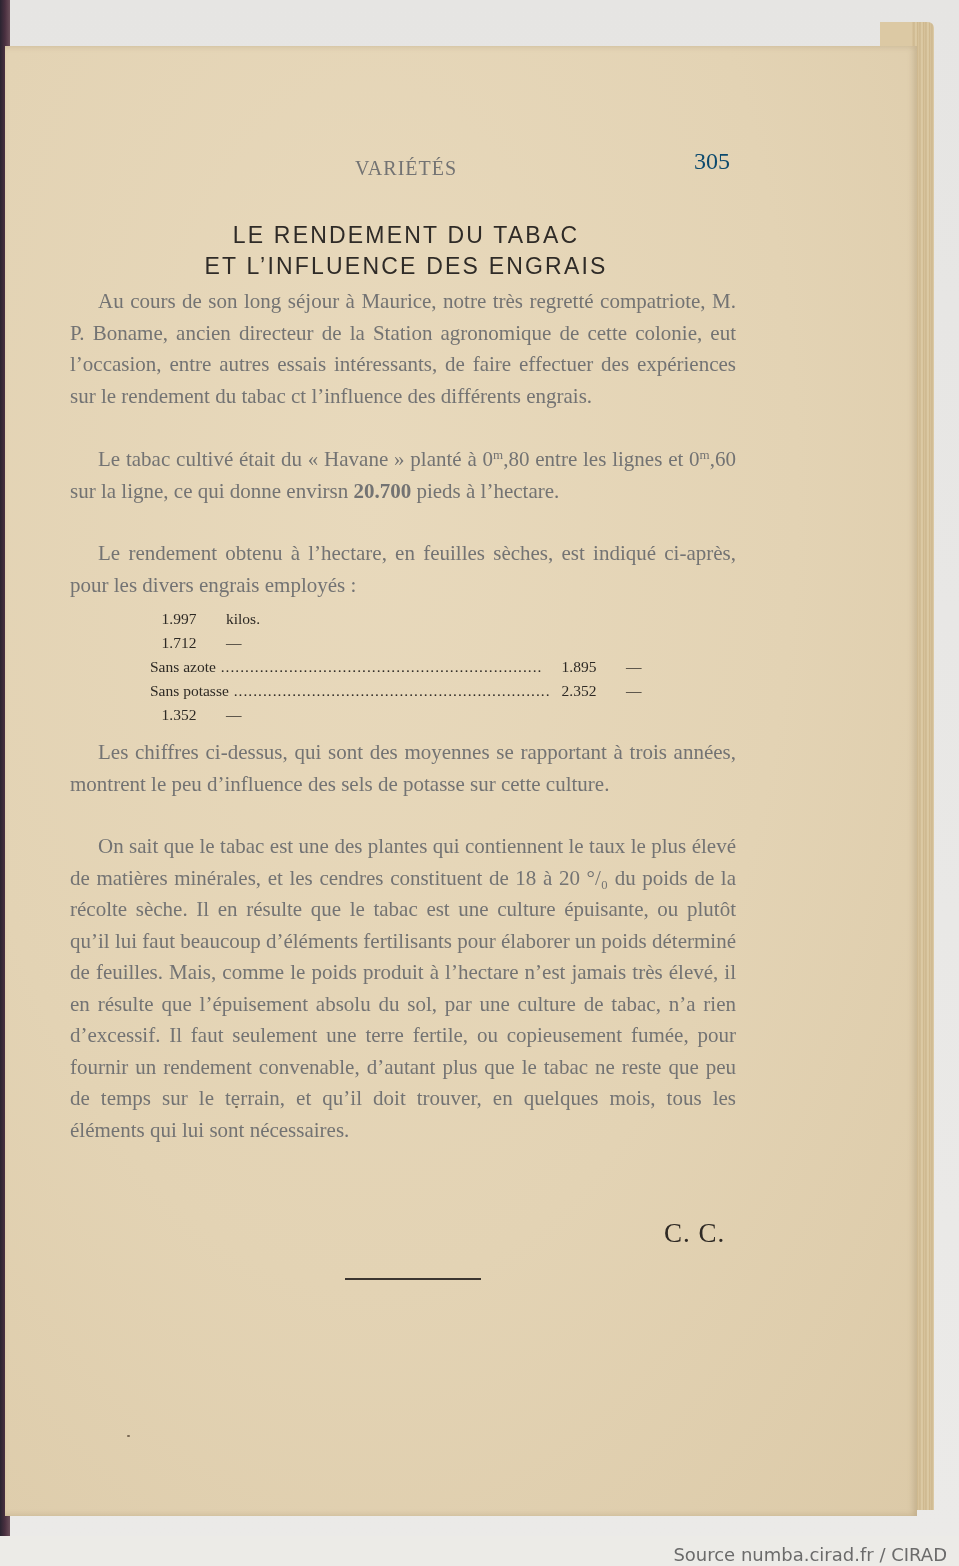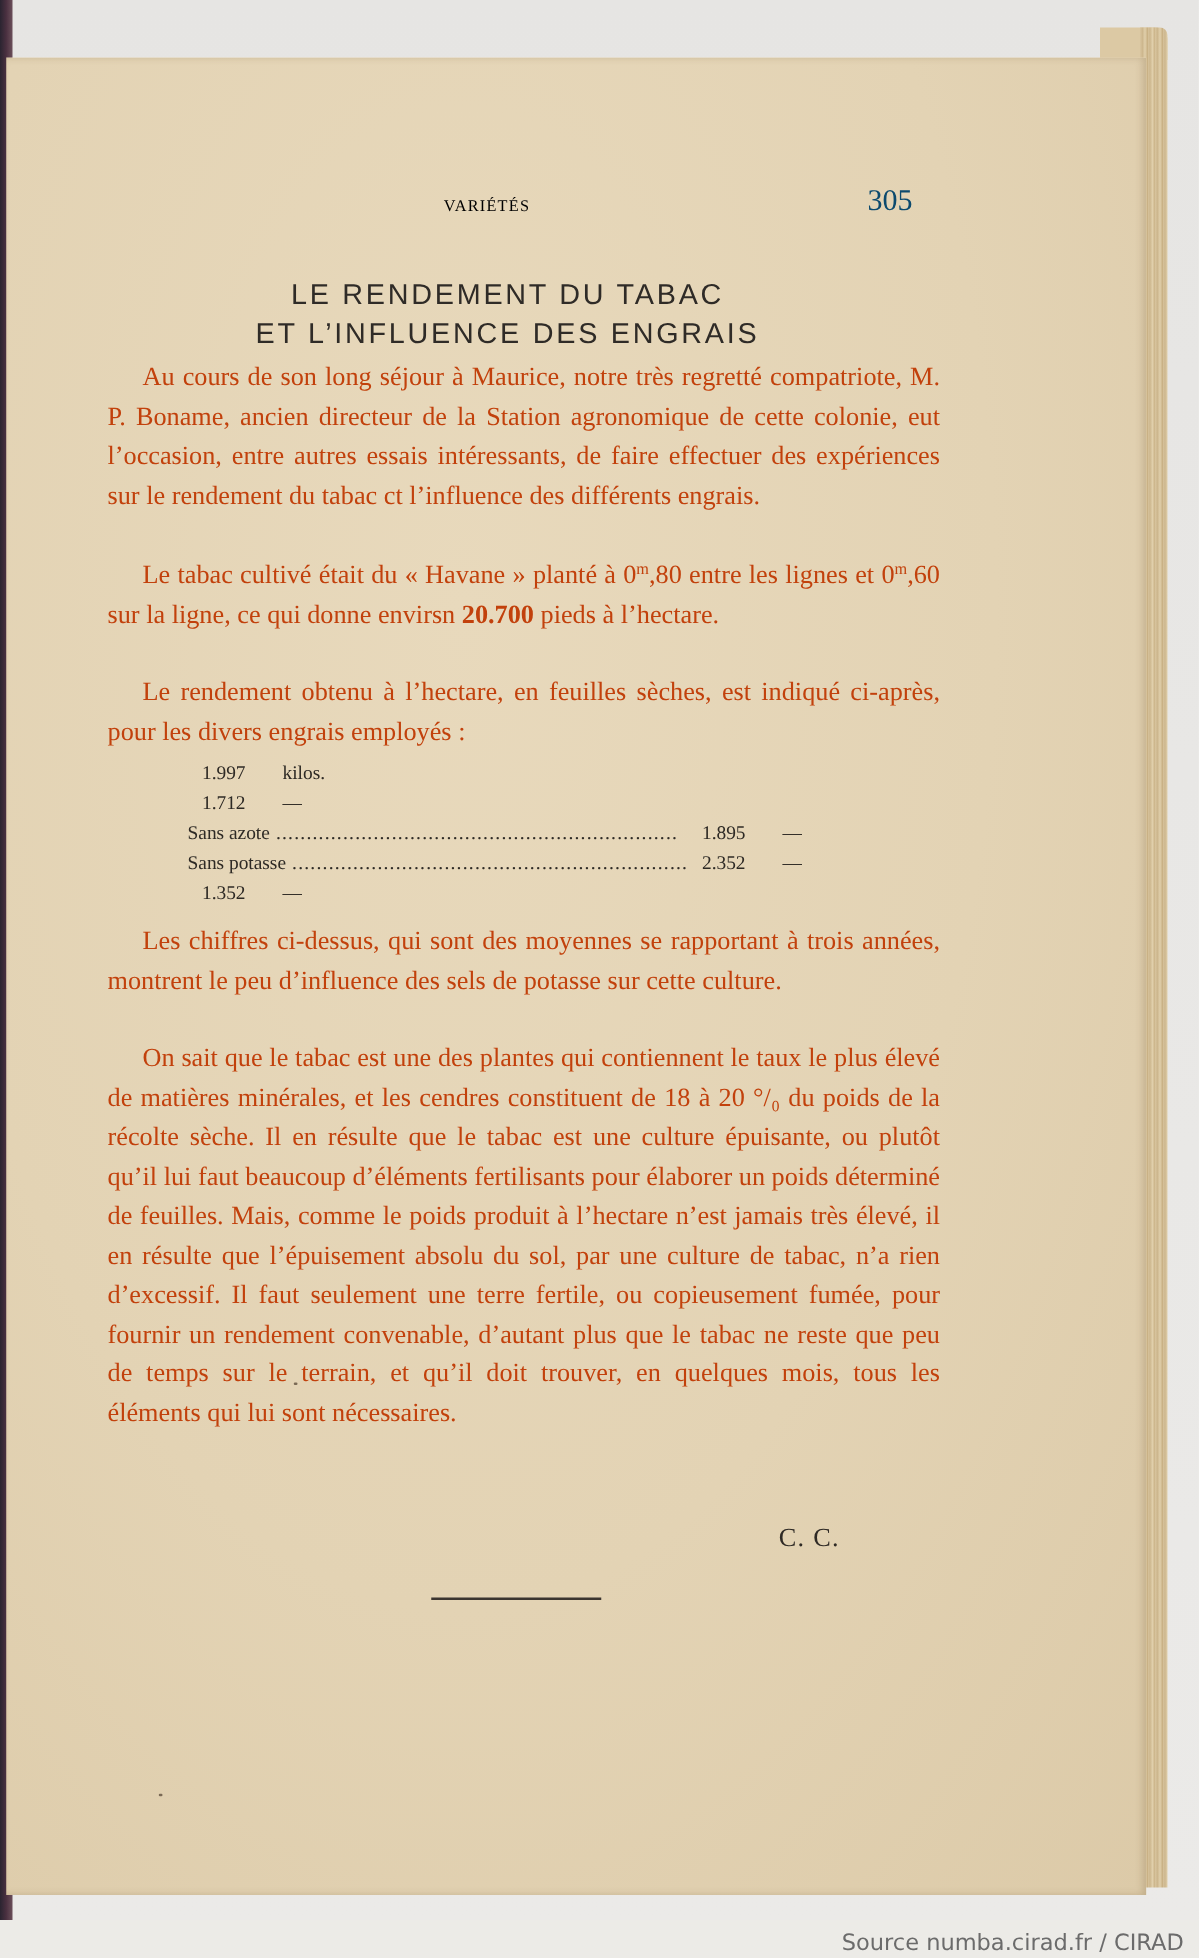--- a/index.html
+++ b/index.html
@@ -28,40 +28,39 @@
       border-radius: 0 6px 0 0;
     }
     .page-stack-top {
       position: absolute; left: 880px; top: 22px; width: 54px; height: 26px;
       background: #dcc9a4;
       border-radius: 0 10px 0 0;
     }
     .running-head {
       position: absolute; top: 157px; left: 355px;
       font-family: "Liberation Serif", serif;
-      font-size: 13px; letter-spacing: 1px; color: #000000;
+      font-size: 20px; letter-spacing: 1px; color: #737373;
     }
     .page-number {
       position: absolute; top: 148px; left: 694px;
       font-family: "Liberation Serif", serif;
       font-size: 24px; color: #0c4a6e;
     }
     .title {
       position: absolute; left: 0; width: 812px; text-align: center;
       font-family: "Liberation Sans", sans-serif;
       font-size: 23px; letter-spacing: 2.2px; color: #2f2b27;
     }
     .title.l1 { top: 222px; left: 0; }
     .title.l2 { top: 253px; left: 0; }
     .body-text {
       position: absolute; left: 70px; width: 666px;
       font-family: "Liberation Serif", serif;
-      font-size: 21px; line-height: 31.5px; color: #c2410c;
+      font-size: 21px; line-height: 31.5px; color: #737373;
       text-align: justify;
-      margin-left: 16px;
     }
     .body-text p { margin: 0; text-indent: 28px; text-align-last: left; }
     .p1 { top: 286px; }
     .p2 { top: 444px; }
     .p3 { top: 538px; }
     .p4 { top: 737px; }
     .p5 { top: 831px; }
     sup { font-size: 13px; vertical-align: 7px; line-height: 0; }
     .results {
       position: absolute; left: 150px; top: 610px; width: 520px;
@@ -70,23 +69,23 @@
     }
     .results .row { height: 24px; display: flex; align-items: baseline; }
     .results .label { width: 400px; white-space: nowrap; overflow: hidden; }
     .results .label::after {
       content: " ..................................................................";
       letter-spacing: 1px;
     }
     .results .value { width: 50px; text-align: center; margin-left: 4px; }
     .results .unit { margin-left: 22px; }
     .signature {
-      position: absolute; top: 1218px; left: 623px;
+      position: absolute; top: 1218px; left: 664px;
       font-family: "Liberation Serif", serif;
-      font-size: 21px; color: #2f2a25; letter-spacing: 1px;
+      font-size: 27px; color: #2f2a25; letter-spacing: 1px;
     }
     .rule {
       position: absolute; top: 1278px; left: 345px; width: 136px; height: 2px;
       background: #3b3530;
     }
     .source-credit {
       position: absolute; top: 1544px; right: 12px;
       font-family: "DejaVu Sans", sans-serif;
       font-size: 18px; color: #6b6b6b;
     }

